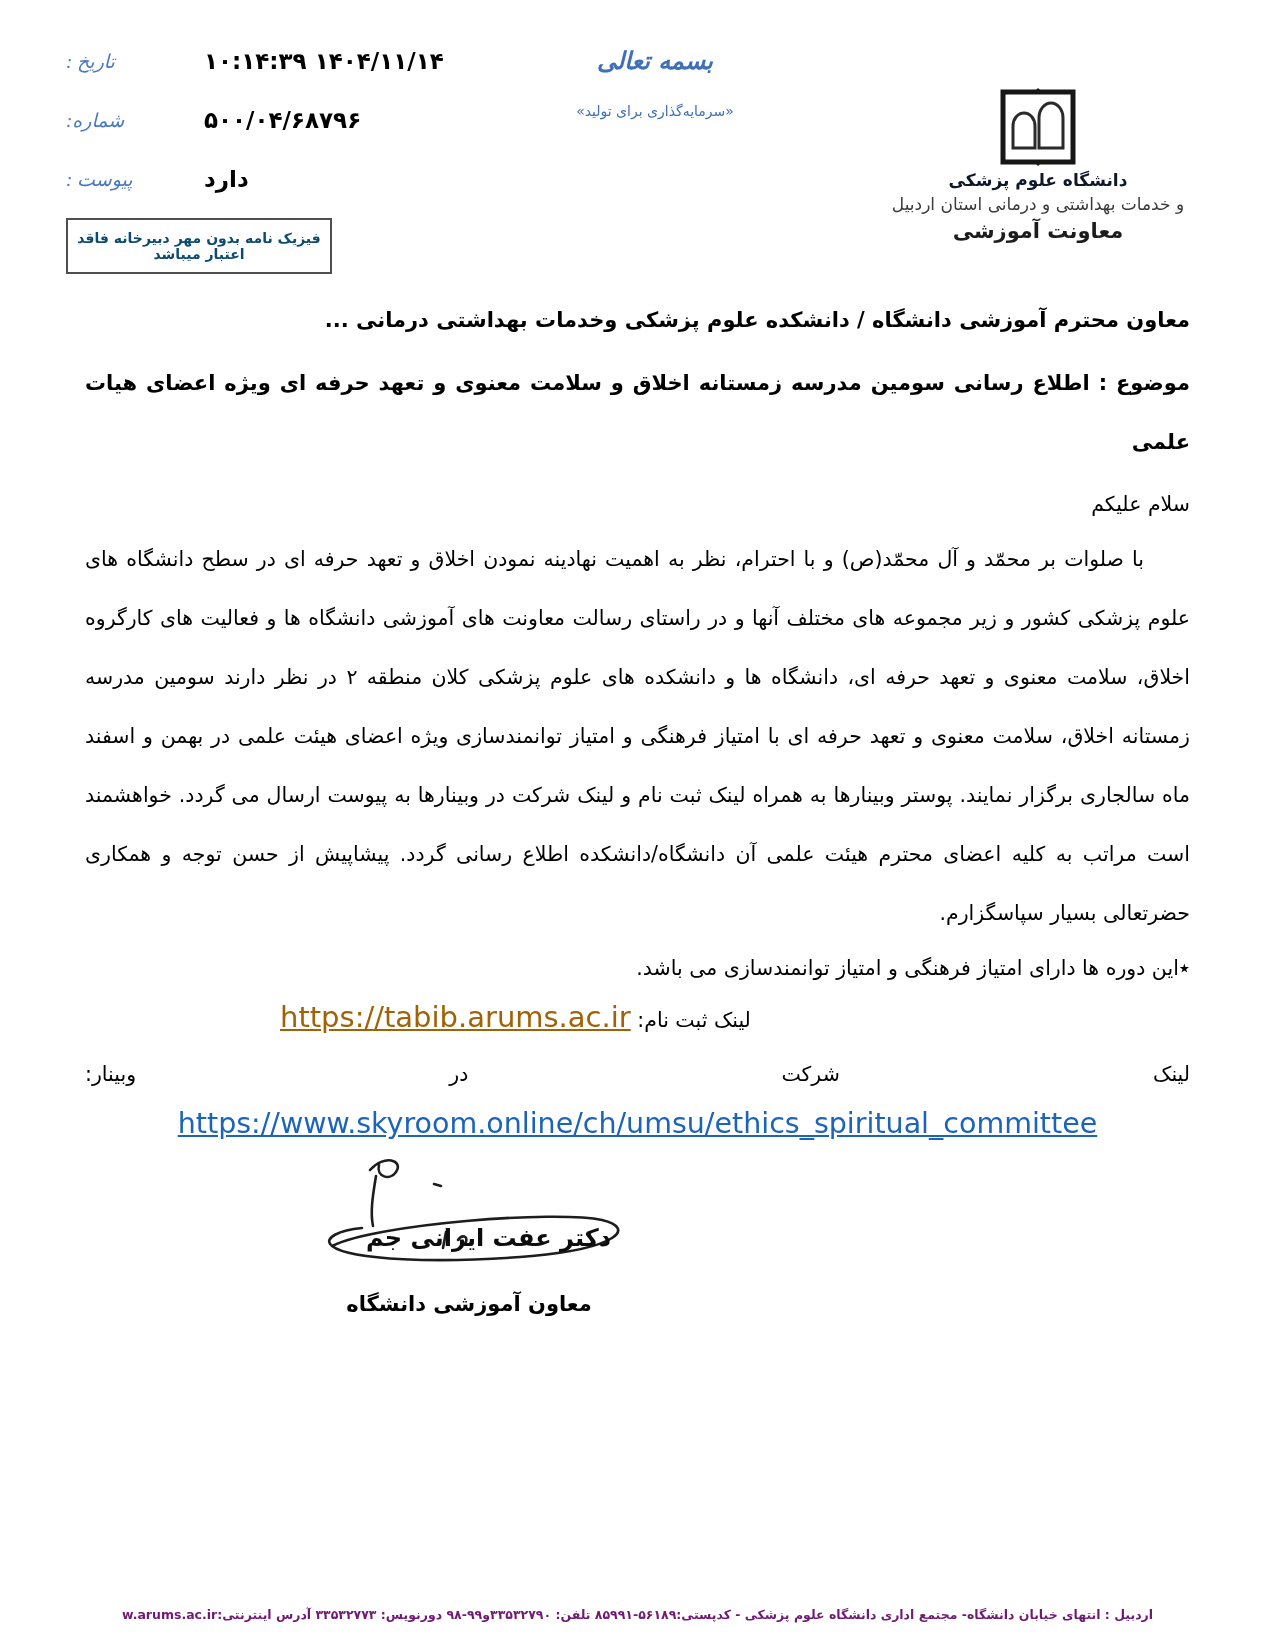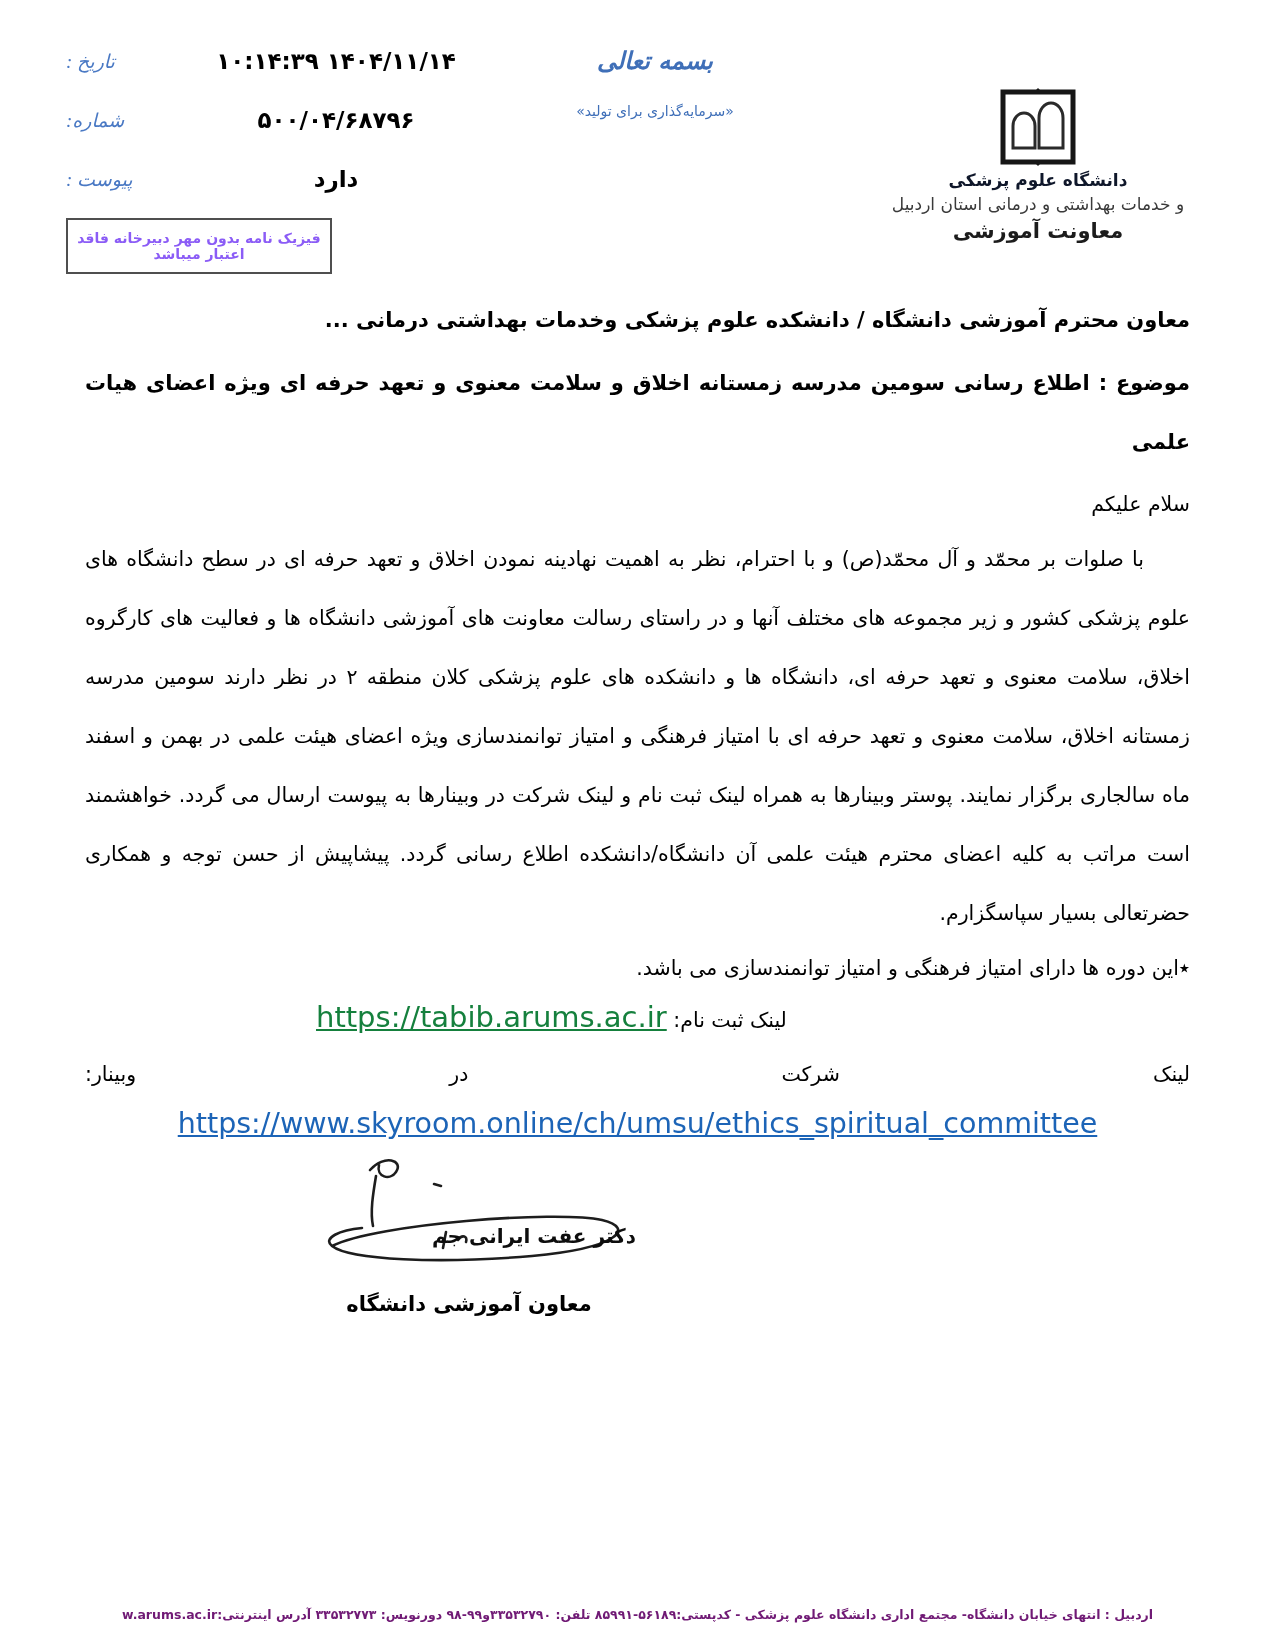--- a/index.html
+++ b/index.html
@@ -9,25 +9,25 @@
     font-family:"DejaVu Sans","Liberation Sans",sans-serif;color:#000;
   }
   
   .meta{position:absolute;left:66px;top:42px;width:402px;}
   .meta-row{display:flex;align-items:center;margin-bottom:21px;min-height:38px;}
   .meta-label{
     width:80px;flex:0 0 80px;text-align:left;
     font-family:Liberation Serif, serif;
     font-style:italic;font-size:19px;color:#4a79c4;
   }
-  .meta-value{flex:1;text-align:center;padding-left:58px;font-weight:bold;font-size:23px;letter-spacing:1px;}
+  .meta-value{flex:1;text-align:left;padding-left:58px;font-weight:bold;font-size:23px;letter-spacing:1px;}
   .stamp-note{
     position:absolute;left:0;top:176px;width:246px;
     border:2.5px solid #4f4f4f;padding:10px 8px;text-align:center;
-    font-weight:bold;font-size:14px;color:#8b5cf6;
+    font-weight:bold;font-size:14px;color:#0c4a6e;
   }
   
   .hdr-center{position:absolute;left:520px;top:46px;width:270px;text-align:center;}
   .besmele{
     font-family:"DejaVu Serif","Liberation Serif",serif;font-style:italic;
     font-size:24px;color:#3f6fb8;font-weight:bold;
   }
   .slogan{margin-top:28px;font-size:14px;color:#3f6fb8;}
   
   .logo{position:absolute;left:878px;top:84px;width:320px;text-align:center;}
@@ -38,31 +38,31 @@
   
   .main{position:absolute;left:85px;top:300px;width:1105px;font-size:20.5px;line-height:40px;}
   .recipient{font-weight:bold;font-size:21px;text-align:right;padding-left:40px;}
   .subject{font-weight:bold;font-size:21px;text-align:justify;line-height:59px;margin-top:14px;}
   .greeting{margin-top:8px;line-height:48px;}
   .body-par{text-align:justify;line-height:59px;text-indent:46px;margin-top:2px;}
   .note-line{line-height:50px;margin-top:0;}
   .reg-line{text-align:right;padding-left:195px;margin-top:4px;direction:rtl;}
   .reg-line{text-align:left;}
   .reg-label{font-size:20.5px;color:#000;}
-  .reg-url{font-size:29px;text-decoration:underline;color:#15803d;direction:ltr;unicode-bidi:embed;margin-left:36px;}
+  .reg-url{font-size:29px;text-decoration:underline;color:#a16207;direction:ltr;unicode-bidi:embed;}
   .webinar-label{display:flex;justify-content:space-between;margin-top:14px;font-size:20.5px;line-height:40px;}
   .sky-line{text-align:center;margin-top:10px;}
   .sky-url{font-size:28.5px;text-decoration:underline;color:#1c64b7;direction:ltr;unicode-bidi:embed;}
   a{cursor:pointer;}
   
   .sig{position:absolute;left:318px;top:1118px;width:360px;height:230px;}
   .sig svg{position:absolute;left:0;top:0;}
   .sig-name{
-    position:absolute;left:48px;top:106px;width:270px;text-align:right;
-    font-weight:bold;font-size:20px;color:#0d0d0d;white-space:nowrap;
+    position:absolute;left:48px;top:106px;width:270px;text-align:left;
+    font-weight:bold;font-size:24px;color:#0d0d0d;white-space:nowrap;
   }
   .sig-title{
     position:absolute;left:344px;top:1292px;width:250px;text-align:center;
     font-weight:bold;font-size:21px;
   }
   
   .footer{
     position:absolute;left:0;bottom:28px;width:100%;text-align:center;
     font-size:12.5px;font-weight:bold;color:#701a75;
   }

